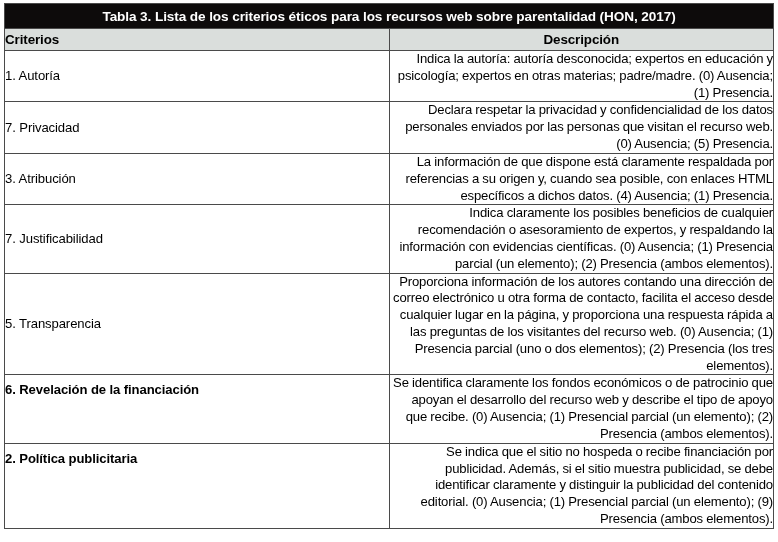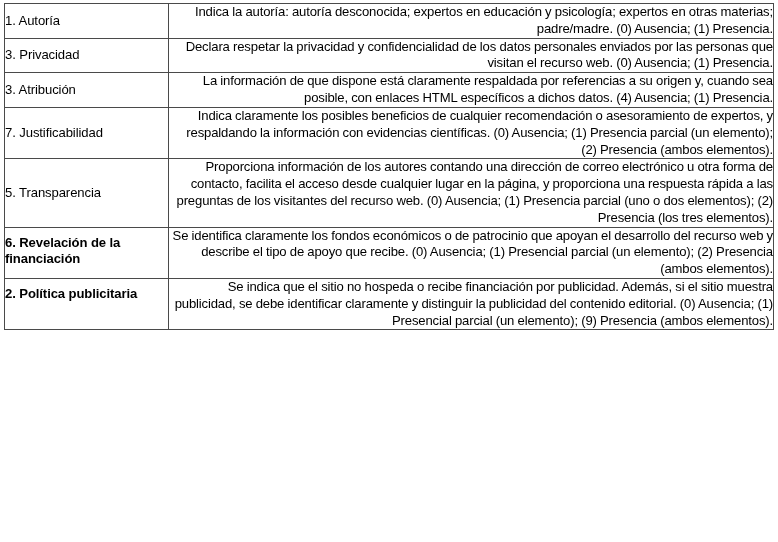--- a/index.html
+++ b/index.html
@@ -91,29 +91,36 @@
     text-align: right;
     word-spacing: -0.2px;
   }
 </style>
 </head>
 <body>
 
 <div class="table-wrap">
   <table class="criteria-table">
     <tbody>
+      <tr class="title-row">
+        <td colspan="2">Tabla 3. Lista de los criterios éticos para los recursos web sobre parentalidad (HON, 2017)</td>
+      </tr>
+      <tr class="head-row">
+        <th class="crit-head" style="width:163px;">Criterios</th>
+        <th class="desc-head">Descripción</th>
+      </tr>
 
       <tr>
         <td class="crit-cell">1. Autoría</td>
         <td class="desc-cell">Indica la autoría: autoría desconocida; expertos en educación y psicología; expertos en otras materias; padre/madre. (0) Ausencia; (1) Presencia.</td>
       </tr>
 
       <tr>
-        <td class="crit-cell">3. Privacidad</td>
-        <td class="desc-cell">Declara respetar la privacidad y confidencialidad de los datos personales enviados por las personas que visitan el recurso web. (0) Ausencia; (1) Presencia.</td>
+        <td class="crit-cell">7. Privacidad</td>
+        <td class="desc-cell">Declara respetar la privacidad y confidencialidad de los datos personales enviados por las personas que visitan el recurso web. (0) Ausencia; (5) Presencia.</td>
       </tr>
 
       <tr>
         <td class="crit-cell">3. Atribución</td>
         <td class="desc-cell">La información de que dispone está claramente respaldada por referencias a su origen y, cuando sea posible, con enlaces HTML específicos a dichos datos. (4) Ausencia; (1) Presencia.</td>
       </tr>
 
       <tr>
         <td class="crit-cell">7. Justificabilidad</td>
         <td class="desc-cell">Indica claramente los posibles beneficios de cualquier recomendación o asesoramiento de expertos, y respaldando la información con evidencias científicas. (0) Ausencia; (1) Presencia parcial (un elemento); (2) Presencia (ambos elementos).</td>

